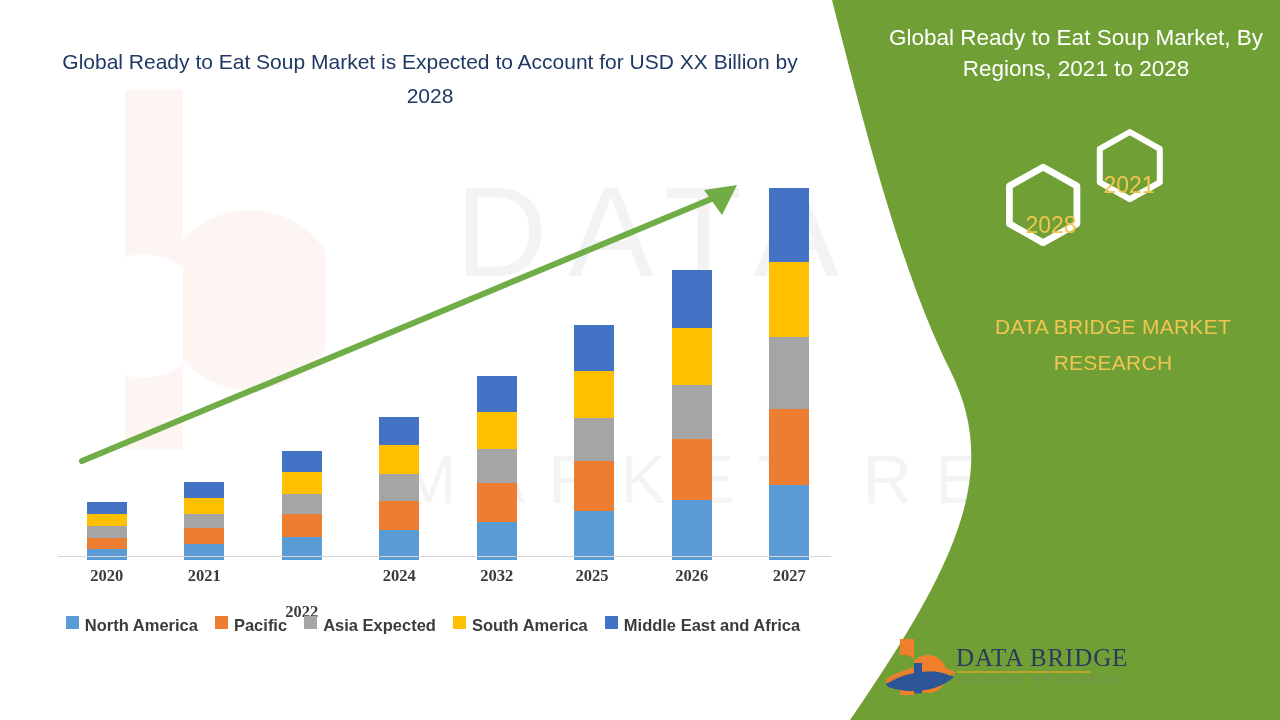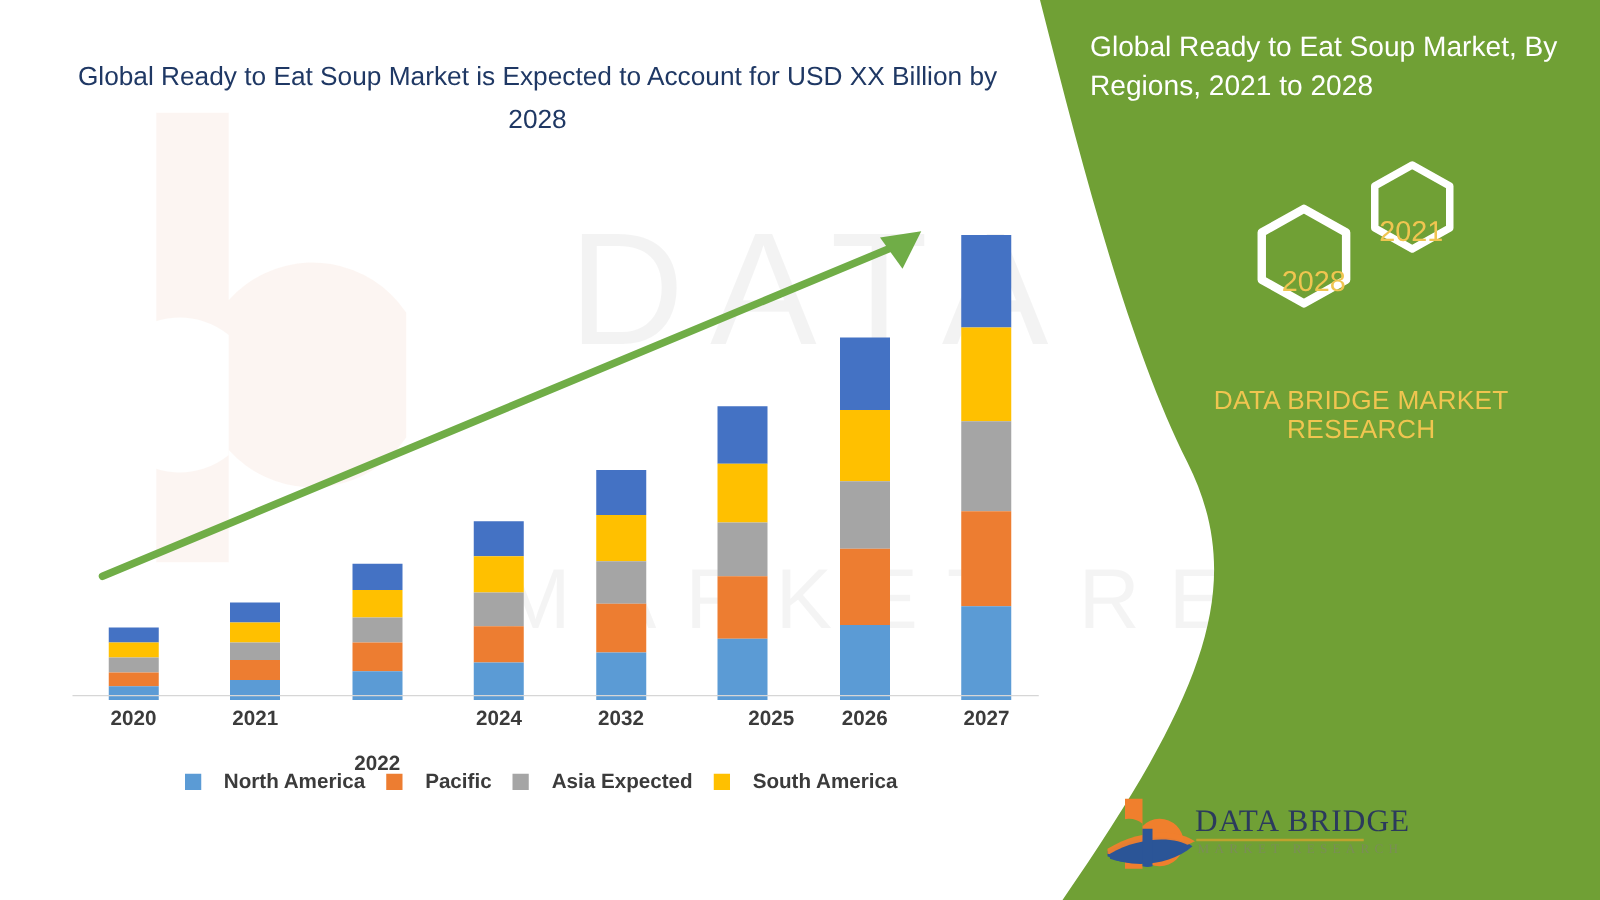--- a/index.html
+++ b/index.html
@@ -30,30 +30,30 @@
     opacity:.10;
   }
 
   
   #green-panel{
     position:absolute; right:0; top:0; width:470px; height:720px;
   }
 
   #panel-heading{
     position:absolute; right:0; top:22px; width:408px;
-    text-align:left; color:#ffffff;
+    text-align:center; color:#ffffff;
     font-size:22.5px; line-height:31px; font-weight:400;
   }
 
   #hex-group{ position:absolute; left:985px; top:128px; width:200px; height:140px; }
 
   #panel-brand{
-    position:absolute; right:26px; top:309px; width:330px;
+    position:absolute; right:2px; top:309px; width:330px;
     text-align:center; color:#f0c550;
-    font-size:21px; line-height:23px; letter-spacing:.012em;
+    font-size:21px; line-height:36px; letter-spacing:.012em;
   }
 
   
   #brand-logo{ position:absolute; left:884px; top:637px; width:215px; height:60px; }
   #logo-text-main{
     position:absolute; left:956px; top:644px;
     font-family:"Liberation Serif", serif;
     font-size:25px; letter-spacing:.035em; color:#2b3a5c; font-weight:400;
     white-space:nowrap;
   }
@@ -82,32 +82,32 @@
     position:absolute; left:58px; top:556px; width:773px; height:1px;
     background:#d6d6d6;
   }
 
   .bar-group{
     position:absolute; bottom:0; width:40px;
   }
   .seg{ width:100%; display:block; }
 
   #x-labels{
-    position:absolute; left:58px; top:566px; width:780px; height:30px;
+    position:absolute; left:58px; top:566px; width:780px; height:30px;font-family:Liberation Serif, serif;
   }
   .x-tick{
     position:absolute; width:96px; text-align:center;
     font-size:16.5px; font-weight:bold; color:#3b3b3b;
   }
 
   #legend{
     position:absolute; left:0; top:616px; width:866px;
     display:flex; justify-content:center; align-items:center; gap:17px;
   }
-  .legend-item{ display:flex; align-items:center; gap:18px; }
+  .legend-item{ display:flex; gap:6px; }
   .legend-swatch{ width:13px; height:13px; display:block; }
   .legend-label{ font-size:16.5px; font-weight:bold; color:#3b3b3b; white-space:nowrap; }
 
   #growth-arrow{ position:absolute; left:0; top:0; width:866px; height:720px; pointer-events:none; }
 </style>
 </head>
 <body>
 
 <div id="watermark-layer">
   <svg id="wm-b-logo" viewBox="0 0 230 360">
@@ -178,21 +178,21 @@
       <div class="seg" style="height: 75px; background: rgb(91, 155, 213);"></div>
     </div>
   </div>
 <div id="axis-line"></div>
 <div id="x-labels">
     <div class="x-tick" style="left: 0.75px;">2020</div>
     <div class="x-tick" style="left: 98.25px;">2021</div>
     <div class="x-tick" style="left: 195.75px; margin-top: 36px;">2022</div>
     <div class="x-tick" style="left: 293.25px;">2024</div>
     <div class="x-tick" style="left: 390.75px;">2032</div>
-    <div class="x-tick" style="left: 511px;">2025</div>
+    <div class="x-tick" style="left: 486px;">2025</div>
     <div class="x-tick" style="left: 585.75px;">2026</div>
     <div class="x-tick" style="left: 683.25px;">2027</div>
   </div>
 
 <svg id="growth-arrow" viewBox="0 0 866 720">
   <line id="arrow-shaft" x1="82" y1="461" x2="716" y2="197" stroke="#70AD47" stroke-width="6" stroke-linecap="round"></line>
   <polygon id="arrow-head" points="737,185 704,190 722,215" fill="#70AD47"></polygon>
 </svg>
 
 <div id="legend">
@@ -204,20 +204,24 @@
       <span class="legend-swatch" style="background: rgb(237, 125, 49);"></span>
       <span class="legend-label">Pacific</span>
     </div>
     <div class="legend-item">
       <span class="legend-swatch" style="background: rgb(165, 165, 165);"></span>
       <span class="legend-label">Asia Expected</span>
     </div>
     <div class="legend-item">
       <span class="legend-swatch" style="background: rgb(255, 192, 0);"></span>
       <span class="legend-label">South America</span>
+    </div>
+    <div class="legend-item">
+      <span class="legend-swatch" style="background: rgb(68, 114, 196);"></span>
+      <span class="legend-label">Middle East and Africa</span>
     </div>
   </div>
 
 <svg id="green-panel" viewBox="0 0 470 720" preserveAspectRatio="none">
   <path d="M22 0 L470 0 L470 720 L40 720 C 150 560 190 470 140 370 C 95 280 60 150 22 0 Z" fill="#70A035"></path>
 </svg>
 
 <div id="panel-heading">Global Ready to Eat Soup Market, By Regions, 2021 to 2028</div>
 
 <svg id="hex-group" viewBox="0 0 200 140">

